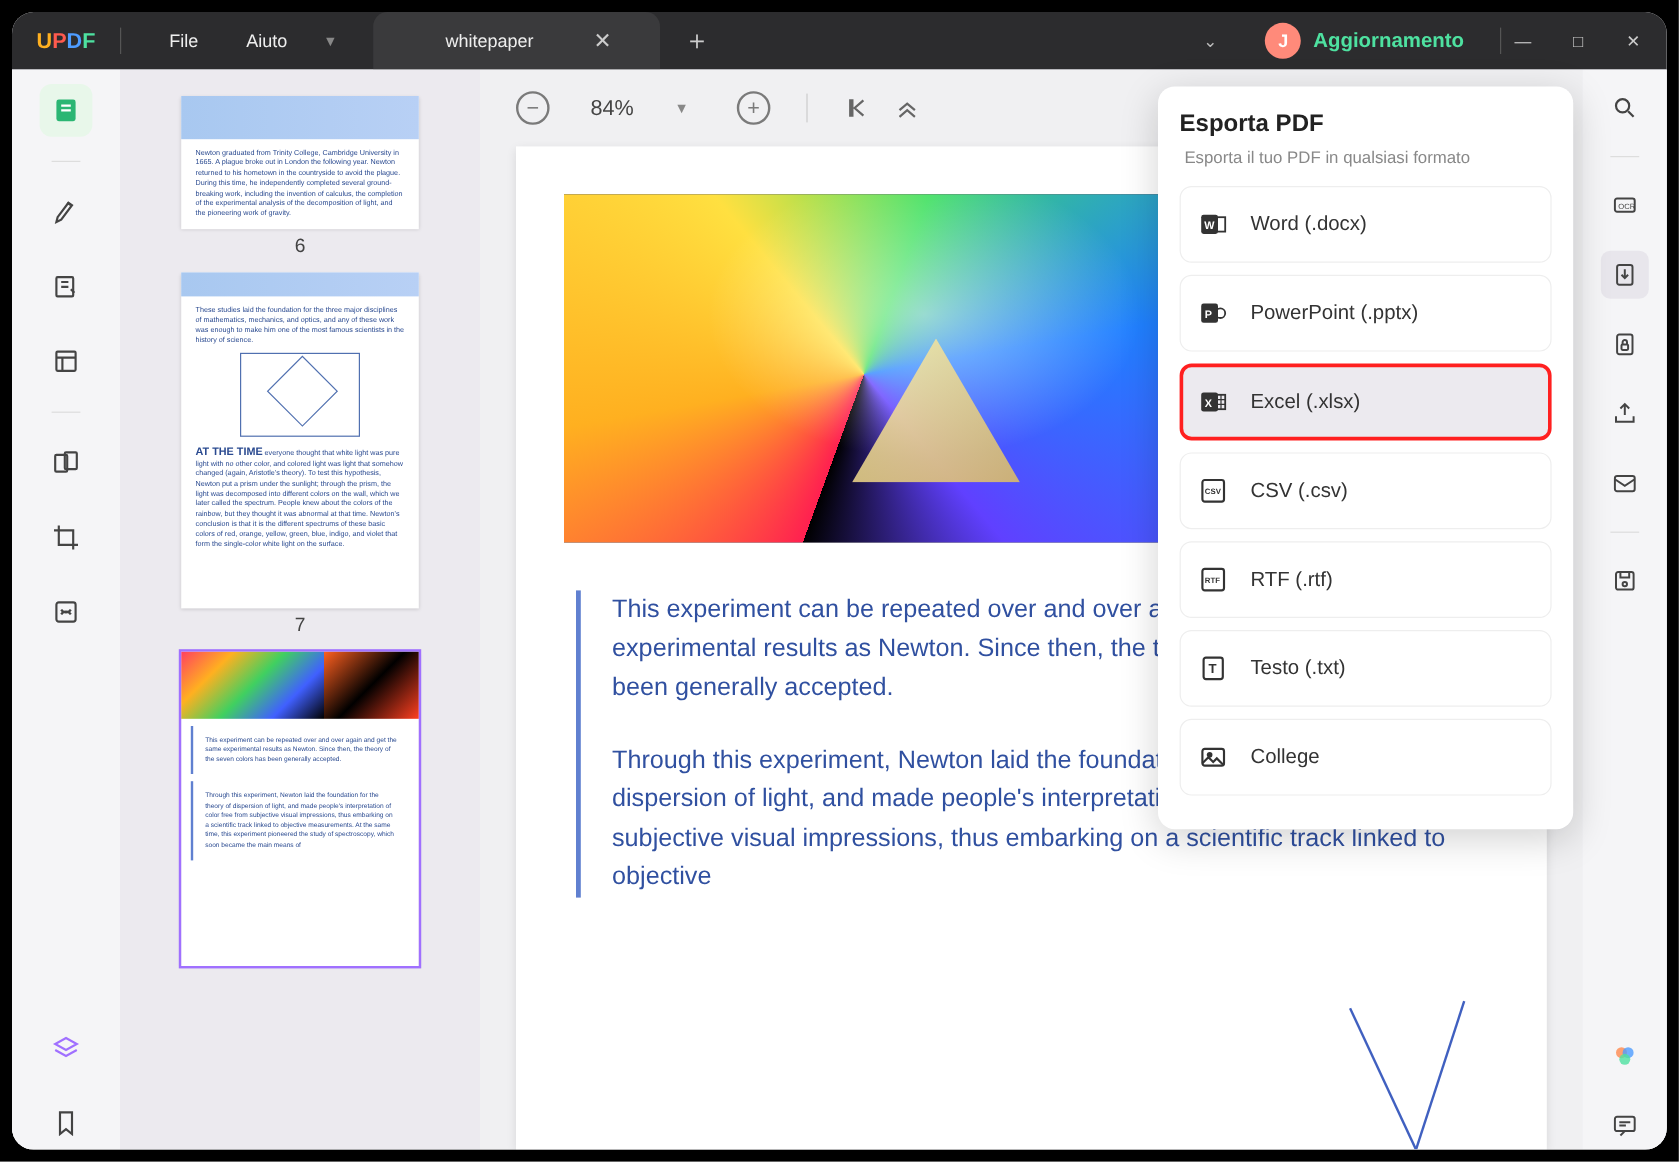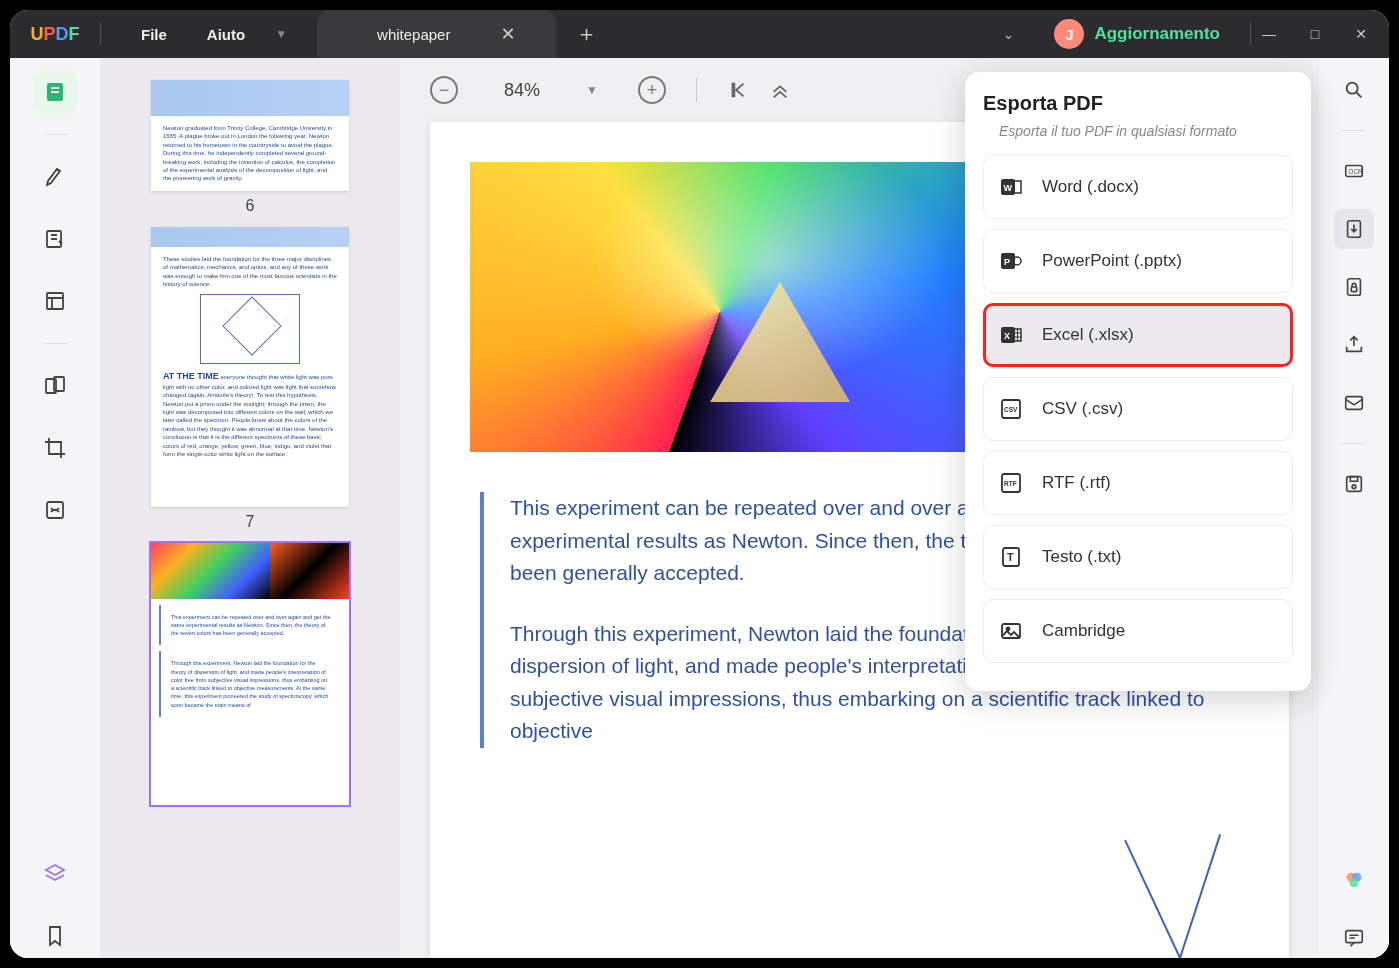--- a/index.html
+++ b/index.html
@@ -5,21 +5,21 @@
 * { margin: 0; padding: 0; box-sizing: border-box; font-family: -apple-system, BlinkMacSystemFont, "Segoe UI", Arial, sans-serif; }
 body { background: #000; width: 1399px; height: 968px; overflow: hidden; position: relative; }
 .window { position: absolute; inset: 10px; background: #f5f5f7; border-radius: 18px; overflow: hidden; display: flex; flex-direction: column; }
 
 
 .titlebar { height: 48px; background: #2c2c2e; display: flex; align-items: center; color: #fff; }
 .logo { width: 90px; display: flex; align-items: center; justify-content: center; font-weight: 700; font-size: 18px; }
 .logo span:nth-child(1){color:#ffb020}.logo span:nth-child(2){color:#ff5a4e}.logo span:nth-child(3){color:#4e9cff}.logo span:nth-child(4){color:#4ee1a0}
 .titlebar .divider { width:1px; height:22px; background:#555; }
 .menu { display:flex; gap:40px; margin-left:40px; color:#eee; font-size:15px; }
-.menu-item { cursor:pointer;font-weight:bold; }
+.menu-item { cursor:pointer; }
 .tab { margin-left:30px; height:48px; background:#3a3a3c; display:flex; align-items:center; padding:0 40px 0 60px; gap:50px; border-radius:12px 12px 0 0; }
 .tab .title { font-size:15px; color:#eee; }
 .tab .close { color:#ccc; font-size:18px; cursor:pointer; }
 .newtab { margin-left:20px; color:#ccc; font-size:22px; cursor:pointer; }
 .title-right { margin-left:auto; display:flex; align-items:center; gap:10px; padding-right:20px; }
 .chev { color:#bbb; font-size:14px; margin-right:30px; }
 .avatar { width:30px; height:30px; border-radius:50%; background:#ff8a7a; color:#fff; display:flex; align-items:center; justify-content:center; font-size:15px; font-weight:600; }
 .update { color:#4ee1a0; font-size:17px; margin-right:20px;font-weight:bold; }
 .winbtns { display:flex; gap:30px; color:#ccc; font-size:14px; }
 .winbtn { cursor:pointer; width:16px; text-align:center; }
@@ -47,21 +47,21 @@
 .thumb7 .headline { font-size:9px; font-weight:700; color:#2a4a90; margin:4px 0; }
 .thumb8 .imgs { display:flex; height:56px; }
 .thumb8 .img1 { flex:1.5; background:linear-gradient(135deg,#ff4060,#ffb020,#40d060,#4060ff,#000); }
 .thumb8 .img2 { flex:1; background:linear-gradient(135deg,#ff6020,#000,#ff4020); }
 .thumb8 .txt { padding:8px 10px; font-size:5.5px; color:#2a4a90; line-height:1.5; border-left:2px solid #6080d0; margin:6px 8px; }
 
 
 .canvas { flex:1; background:#f0f0f2; display:flex; flex-direction:column; }
 .toolbar2 { height:64px; display:flex; align-items:center; gap:20px; padding:0 30px; }
 .tb-btn { width:28px; height:28px; border:2px solid #7a7a7a; border-radius:50%; display:flex; align-items:center; justify-content:center; color:#7a7a7a; cursor:pointer; font-size:18px; font-weight:300; }
-.zoom { font-size:18px; color:#444; margin:0 26px; }
+.zoom { font-size:18px; color:#444; margin:0 14px; }
 .zoom-chev { color:#888; font-size:12px; margin-right:20px; }
 .tb-sep { width:1px; height:24px; background:#ccc; margin:0 10px; }
 .nav-icon { color:#666; cursor:pointer; }
 
 .page { background:#fff; margin:0 30px; flex:1; box-shadow:0 2px 8px rgba(0,0,0,.1); overflow:hidden; }
 .hero { height:290px; margin:40px 40px 0; background:
   radial-gradient(ellipse 300px 200px at 300px 100px, rgba(255,255,255,.5), transparent 60%),
   conic-gradient(from 200deg at 250px 150px, #ff2050, #ffb020, #ffe040, #40e060, #2080ff, #6040ff, #000),
   #0a0a1a;
   position:relative;
@@ -72,21 +72,21 @@
 
 
 .rightrail { width:70px; background:#f5f5f7; display:flex; flex-direction:column; align-items:center; padding-top:12px; gap:18px; }
 .rtool { width:40px; height:40px; border-radius:8px; display:flex; align-items:center; justify-content:center; color:#555; cursor:pointer; }
 .rtool.active { background:#e8e6ec; }
 .rtool svg { width:22px; height:22px; }
 
 
 .panel { position:absolute; right:78px; top:62px; width:346px; background:#fff; border-radius:14px; box-shadow:0 8px 32px rgba(0,0,0,.18); padding:20px 18px 18px; }
 .panel h2 { font-size:20px; color:#222; font-weight:600; }
-.panel .sub { font-size:14px; color:#888; margin:8px 16px 16px;font-style:italic; }
+.panel .sub { font-size:14px; color:#888; margin:8px 4px 16px; }
 .opt { display:flex; align-items:center; gap:18px; padding:18px 14px; border:1px solid #eee; border-radius:10px; margin-bottom:10px; cursor:pointer; font-size:17px; color:#333; }
 .opt.hi { background:#eceaef; border:3px solid #ff2020; padding:16px 12px; }
 .opt .ico { width:26px; height:26px; display:flex; align-items:center; justify-content:center; }
 .opt .ico svg { width:24px; height:24px; }
 
 
 .corner { position:absolute; right:40px; bottom:-10px; width:140px; height:140px; }
 .corner::before,.corner::after{content:'';position:absolute;border-left:2px solid #4060c0;height:130px;left:70px;top:0;transform-origin:bottom;}
 .corner::before{transform:rotate(-25deg);}
 .corner::after{transform:rotate(18deg);}
@@ -367,16 +367,16 @@
       <span>Testo (.txt)</span>
     </div>
     <div class="opt">
       <span class="ico">
           <svg viewBox="0 0 24 24" fill="none" stroke="#333" stroke-width="1.8">
             <rect x="3" y="5" width="18" height="14" rx="2"></rect>
             <circle cx="9" cy="10" r="1.5" fill="#333"></circle>
             <path d="M3 17l5-5 4 4 3-3 6 6"></path>
           </svg>
         </span>
-      <span>Cambridge</span>
+      <span>College</span>
     </div>
   </div>
 </div>
 
 </body></html>

